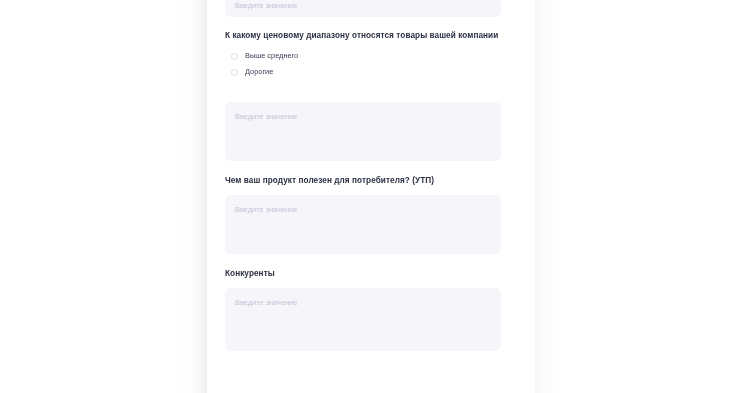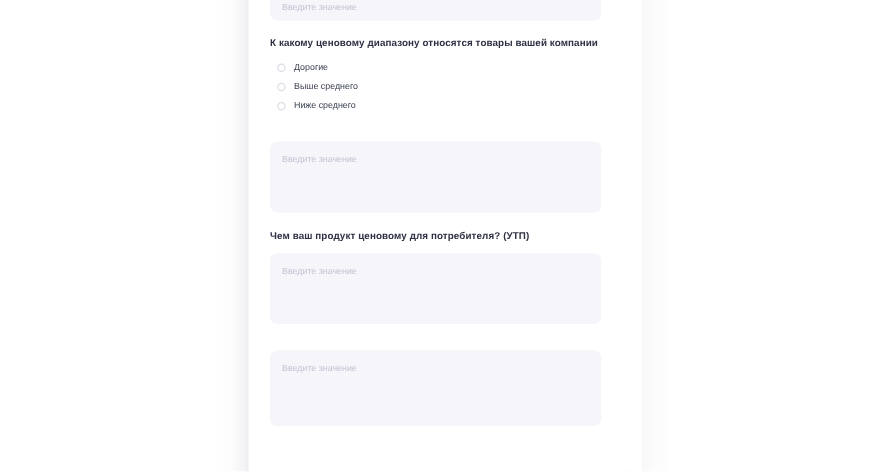--- a/index.html
+++ b/index.html
@@ -170,50 +170,47 @@
       <div class="gap-top-to-heading"></div>
 
       <div class="field">
         <div class="field-label">К какому ценовому диапазону относятся товары вашей компании</div>
 
         <div class="gap-heading-to-list"></div>
 
         <ul class="radio-list">
           <li class="radio-row">
             <span class="radio-mark"></span>
-            <span class="radio-label">Дорогие</span>
-          </li>
-          <li class="radio-row">
-            <span class="radio-mark"></span>
             <span class="radio-label">Выше среднего</span>
           </li>
           <li class="radio-row">
             <span class="radio-mark"></span>
-            <span class="radio-label">Ниже среднего</span>
+            <span class="radio-label">Дорогие</span>
           </li>
         </ul>
       </div>
 
       <div class="gap-block"></div>
 
       <div class="field">
         <div class="gap-label-to-input"></div>
         <textarea class="textarea textarea-std" placeholder="Введите значение" style=""></textarea>
       </div>
 
       <div class="gap-block"></div>
 
       <div class="field">
-        <div class="field-label">Чем ваш продукт ценовому для потребителя? (УТП)</div>
+        <div class="field-label">Чем ваш продукт полезен для потребителя? (УТП)</div>
         <div class="gap-label-to-input"></div>
         <textarea class="textarea textarea-std" placeholder="Введите значение" style=""></textarea>
       </div>
 
       <div class="gap-block"></div>
 
       <div class="field">
+        <div class="field-label">Конкуренты</div>
         <div class="gap-label-to-input"></div>
         <textarea class="textarea textarea-last" placeholder="Введите значение" style=""></textarea>
       </div>
 
     </div>
   </div>
 </div>
 
 </body></html>

